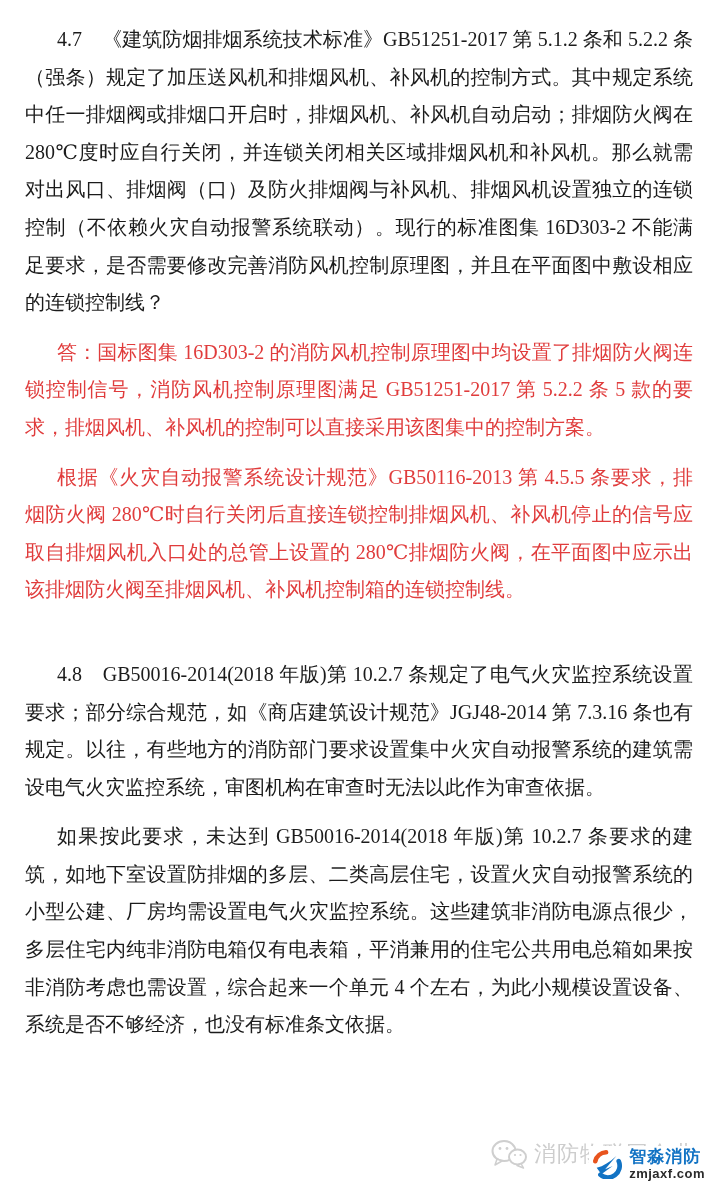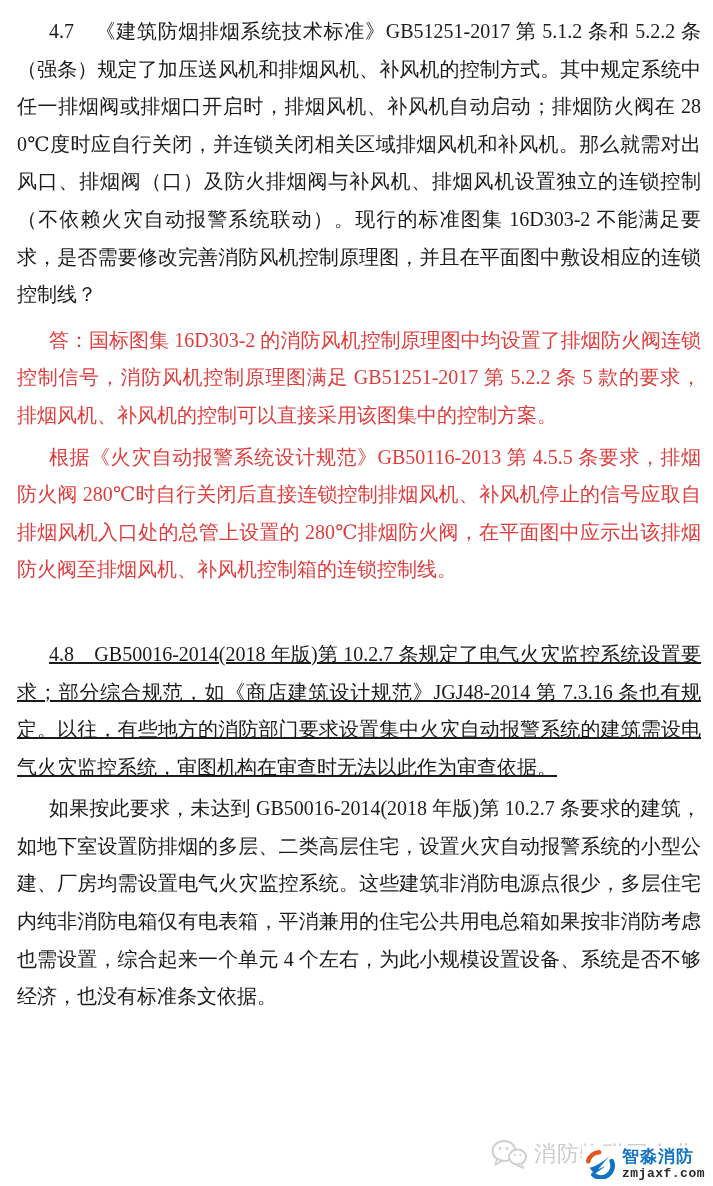--- a/index.html
+++ b/index.html
@@ -17,30 +17,30 @@
     position:relative;
     overflow:hidden;
     font-family:"Liberation Serif","DejaVu Serif",serif;
   }
   .doc{
     position:absolute;
     left:13px;top:9px;width:692px;
     color:var(--text-color);
   }
   .doc p{
-    margin:4px;
+    margin:12px;
     font-size:20px;
     line-height:37.6px;
     text-align:justify;
     text-indent:1.6em;
     word-break:break-all;
   }
   .red{color:var(--red-color);}
   .answer-first{margin-top:8px !important;}
-  .section-gap{margin-top:47px !important;text-decoration:underline;}
+  .section-gap{margin-top:47px !important;}
 
   .footer{
     position:absolute;left:0;right:0;bottom:0;height:60px;
   }
   .page-num{
     position:absolute;left:0;right:0;bottom:10px;
     text-align:center;
     font-family:"Liberation Sans","DejaVu Sans",sans-serif;
     font-weight:bold;font-size:15px;color:#111;
   }
@@ -57,21 +57,21 @@
     display:flex;align-items:center;gap:7px;
     padding:2px 2px 2px 3px;
   }
   .logo-textcol{display:flex;flex-direction:column;line-height:1;}
   .logo-title{
     font-family:"Liberation Sans","DejaVu Sans",sans-serif;
     font-weight:bold;font-size:17px;color:var(--logo-blue);
     letter-spacing:1px;
   }
   .logo-domain{
-    font-family:Liberation Mono, monospace;
+    font-family:Liberation Sans, sans-serif;
     font-weight:bold;font-size:13px;color:var(--domain-color);
     margin-top:2px;letter-spacing:.5px;
   }
   .icon{display:inline-block;line-height:0;}
 </style>
 </head>
 <body>
 
 <div class="doc">
   <p>4.7　《建筑防烟排烟系统技术标准》GB51251-2017 第 5.1.2 条和 5.2.2 条（强条）规定了加压送风机和排烟风机、补风机的控制方式。其中规定系统中任一排烟阀或排烟口开启时，排烟风机、补风机自动启动；排烟防火阀在 280℃度时应自行关闭，并连锁关闭相关区域排烟风机和补风机。那么就需对出风口、排烟阀（口）及防火排烟阀与补风机、排烟风机设置独立的连锁控制（不依赖火灾自动报警系统联动）。现行的标准图集 16D303-2 不能满足要求，是否需要修改完善消防风机控制原理图，并且在平面图中敷设相应的连锁控制线？</p>

